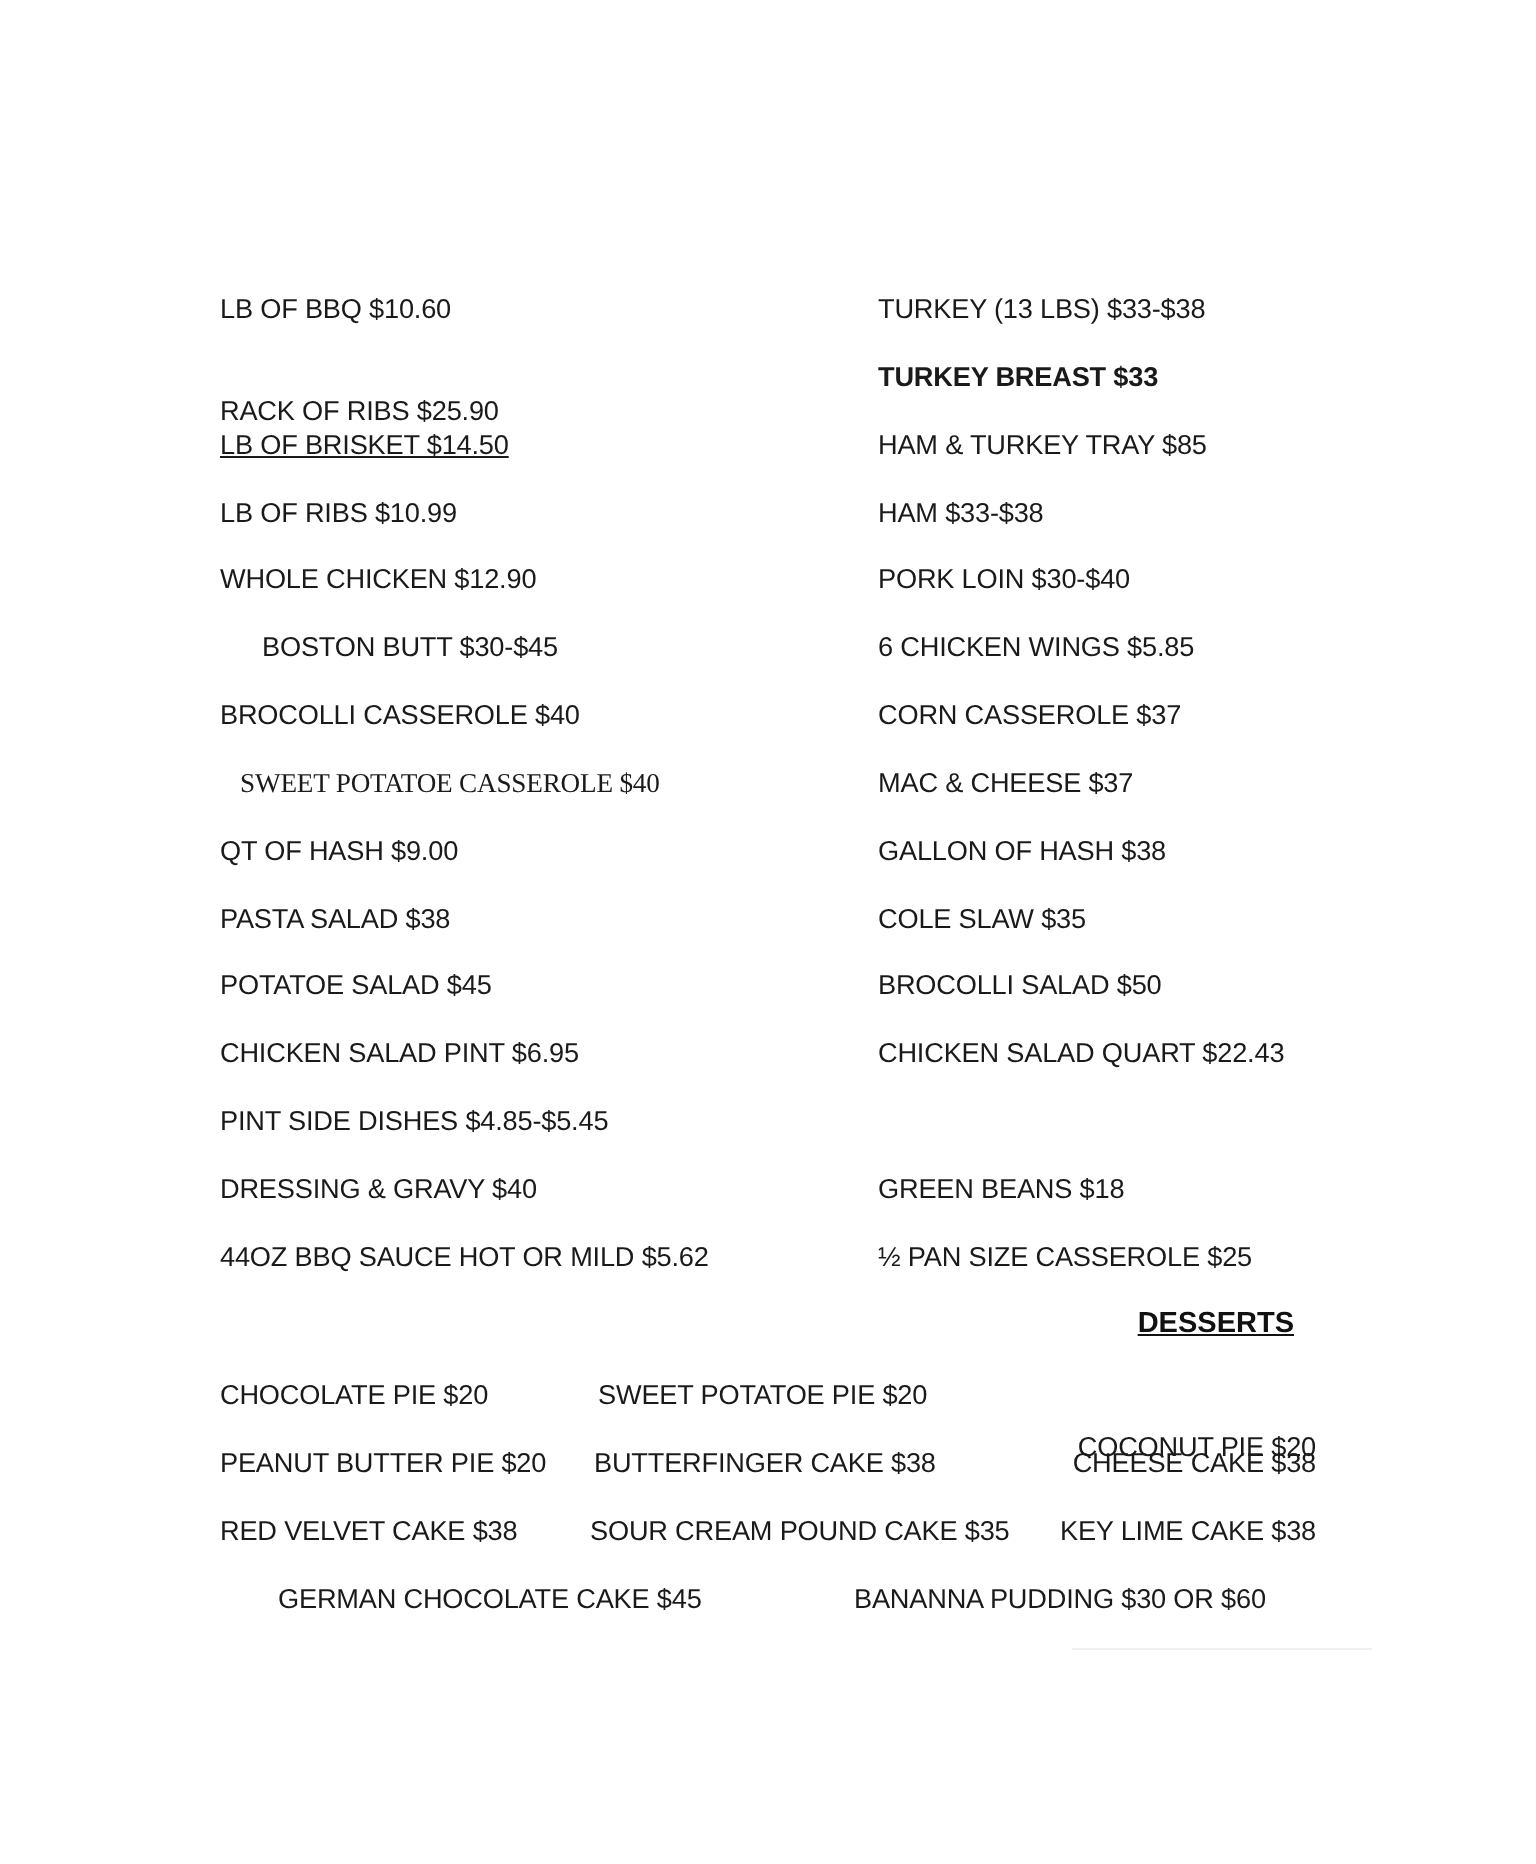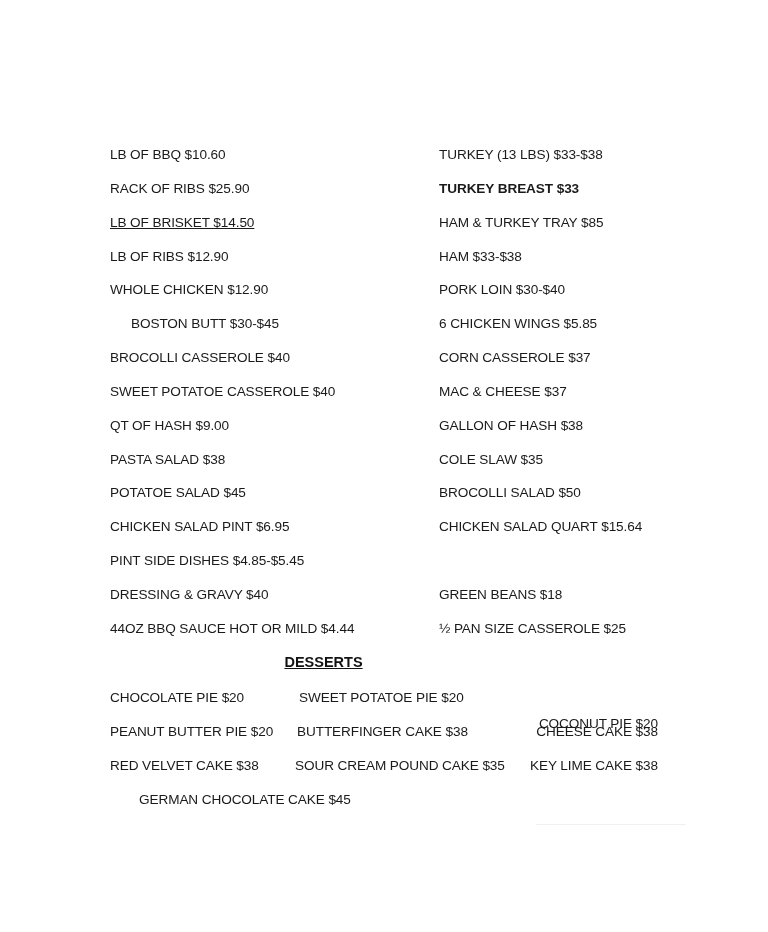--- a/index.html
+++ b/index.html
@@ -12,78 +12,79 @@
       position: absolute; left: 114px; top: 111px; white-space: nowrap;
       font-size: 14.5px; font-weight: bold; letter-spacing: -0.2px;
     }
     .heading-title { color: #111111; text-decoration: underline; }
     .heading-note { color: #c0191f; margin-left: 3px; }
     .item {
       position: absolute; font-size: 13.6px; white-space: nowrap; letter-spacing: -0.1px;
       color: #1a1a1a;
     }
     .desserts-title {
-      position: absolute; left: 0; width: 647px; top: 654px; text-align: center;
+      position: absolute; left: 0; width: 647px; top: 654px; text-align: right;
       font-size: 14.5px; font-weight: bold; text-decoration: underline; color: #111111;
     }
     .watermark {
       position: absolute; left: 535px; top: 836px; font-size: 24px; color: #e2e2e2;
       font-family: "DejaVu Sans", sans-serif; font-weight: 300; letter-spacing: 0.5px;
     }
     .watermark-line {
       position: absolute; left: 536px; top: 824px; width: 150px; height: 1px; background: #f0f0f0;
     }
   </style>
 </head>
 <body>
 
 <div class="page">
 
 
   <div class="item" style="left:110px; top:147px;">LB OF BBQ $10.60</div>
-  <div class="item" style="left:110px; top:181px;text-align:right;">RACK OF RIBS $25.90</div>
+  <div class="item" style="left:110px; top:198px;text-align:right;">RACK OF RIBS $25.90</div>
   <div class="item" style="left:110px; top:215px;text-decoration:underline;">LB OF BRISKET $14.50</div>
-  <div class="item" style="left:110px; top:249px;">LB OF RIBS $12.90</div>
+  <div class="item" style="left:110px; top:249px;">LB OF RIBS $10.99</div>
   <div class="item" style="left:110px; top:282px;">WHOLE CHICKEN $12.90</div>
   <div class="item" style="left:110px; top:316px;margin-left:21px;">BOSTON BUTT $30-$45</div>
   <div class="item" style="left:110px; top:350px;">BROCOLLI CASSEROLE $40</div>
-  <div class="item" style="left:110px; top:384px;">SWEET POTATOE CASSEROLE $40</div>
+  <div class="item" style="left:120px; top:384px;font-family:Liberation Serif, serif;">SWEET POTATOE CASSEROLE $40</div>
   <div class="item" style="left:110px; top:418px;">QT OF HASH $9.00</div>
   <div class="item" style="left:110px; top:452px;">PASTA SALAD $38</div>
   <div class="item" style="left:110px; top:485px;">POTATOE SALAD $45</div>
   <div class="item" style="left:110px; top:519px;">CHICKEN SALAD PINT $6.95</div>
   <div class="item" style="left:110px; top:553px;">PINT SIDE DISHES  $4.85-$5.45</div>
   <div class="item" style="left:110px; top:587px;">DRESSING &amp; GRAVY $40</div>
-  <div class="item" style="left:110px; top:621px;">44OZ BBQ SAUCE HOT OR MILD $4.44</div>
+  <div class="item" style="left:110px; top:621px;">44OZ BBQ SAUCE HOT OR MILD $5.62</div>
 
   <div class="item" style="left:439px; top:147px;">TURKEY (13 LBS) $33-$38</div>
   <div class="item" style="left:439px; top:181px;font-weight:bold;">TURKEY BREAST $33</div>
   <div class="item" style="left:439px; top:215px;">HAM &amp; TURKEY TRAY $85</div>
   <div class="item" style="left:439px; top:249px;">HAM $33-$38</div>
   <div class="item" style="left:439px; top:282px;">PORK LOIN $30-$40</div>
   <div class="item" style="left:439px; top:316px;">6 CHICKEN WINGS $5.85</div>
   <div class="item" style="left:439px; top:350px;">CORN CASSEROLE $37</div>
   <div class="item" style="left:439px; top:384px;">MAC &amp; CHEESE $37</div>
   <div class="item" style="left:439px; top:418px;">GALLON OF HASH $38</div>
   <div class="item" style="left:439px; top:452px;">COLE SLAW $35</div>
   <div class="item" style="left:439px; top:485px;">BROCOLLI SALAD $50</div>
-  <div class="item" style="left:439px; top:519px;">CHICKEN SALAD QUART $15.64</div>
+  <div class="item" style="left:439px; top:519px;">CHICKEN SALAD QUART $22.43</div>
   <div class="item" style="left:439px; top:587px;">GREEN BEANS $18</div>
   <div class="item" style="left:439px; top:621px;">½ PAN SIZE CASSEROLE $25</div>
 
   <div class="desserts-title">DESSERTS</div>
 
   <div class="item" style="left:110px; top:690px;">CHOCOLATE PIE $20</div>
   <div class="item" style="left:299px; top:690px;">SWEET POTATOE PIE $20</div>
   <div class="item" style="right:110px; top:716px;">COCONUT PIE $20</div>
 
   <div class="item" style="left:110px; top:724px;">PEANUT BUTTER PIE $20</div>
   <div class="item" style="left:297px; top:724px;">BUTTERFINGER CAKE $38</div>
   <div class="item" style="right:110px; top:724px;">CHEESE CAKE $38</div>
 
   <div class="item" style="left:110px; top:758px;">RED VELVET CAKE $38</div>
   <div class="item" style="left:295px; top:758px;">SOUR CREAM POUND CAKE $35</div>
   <div class="item" style="right:110px; top:758px;">KEY LIME CAKE $38</div>
 
   <div class="item" style="left:139px; top:792px;">GERMAN CHOCOLATE CAKE $45</div>
+  <div class="item" style="left:427px; top:792px;">BANANNA PUDDING $30 OR $60</div>
 
   <div class="watermark-line"></div>
 </div>
 
 </body></html>

